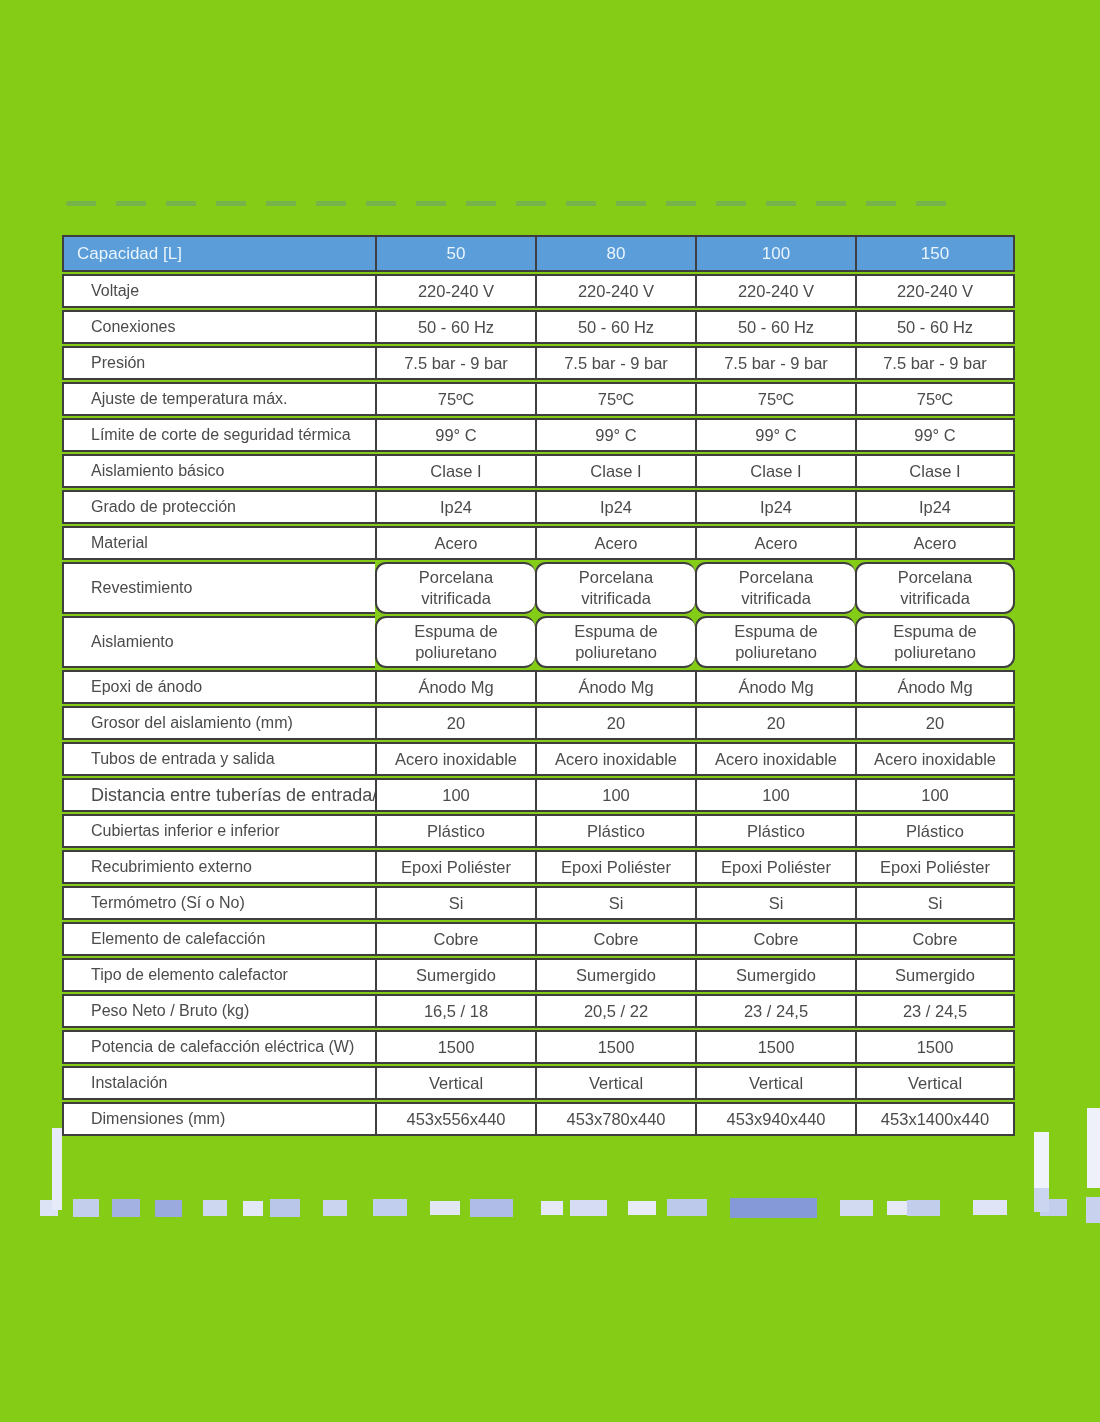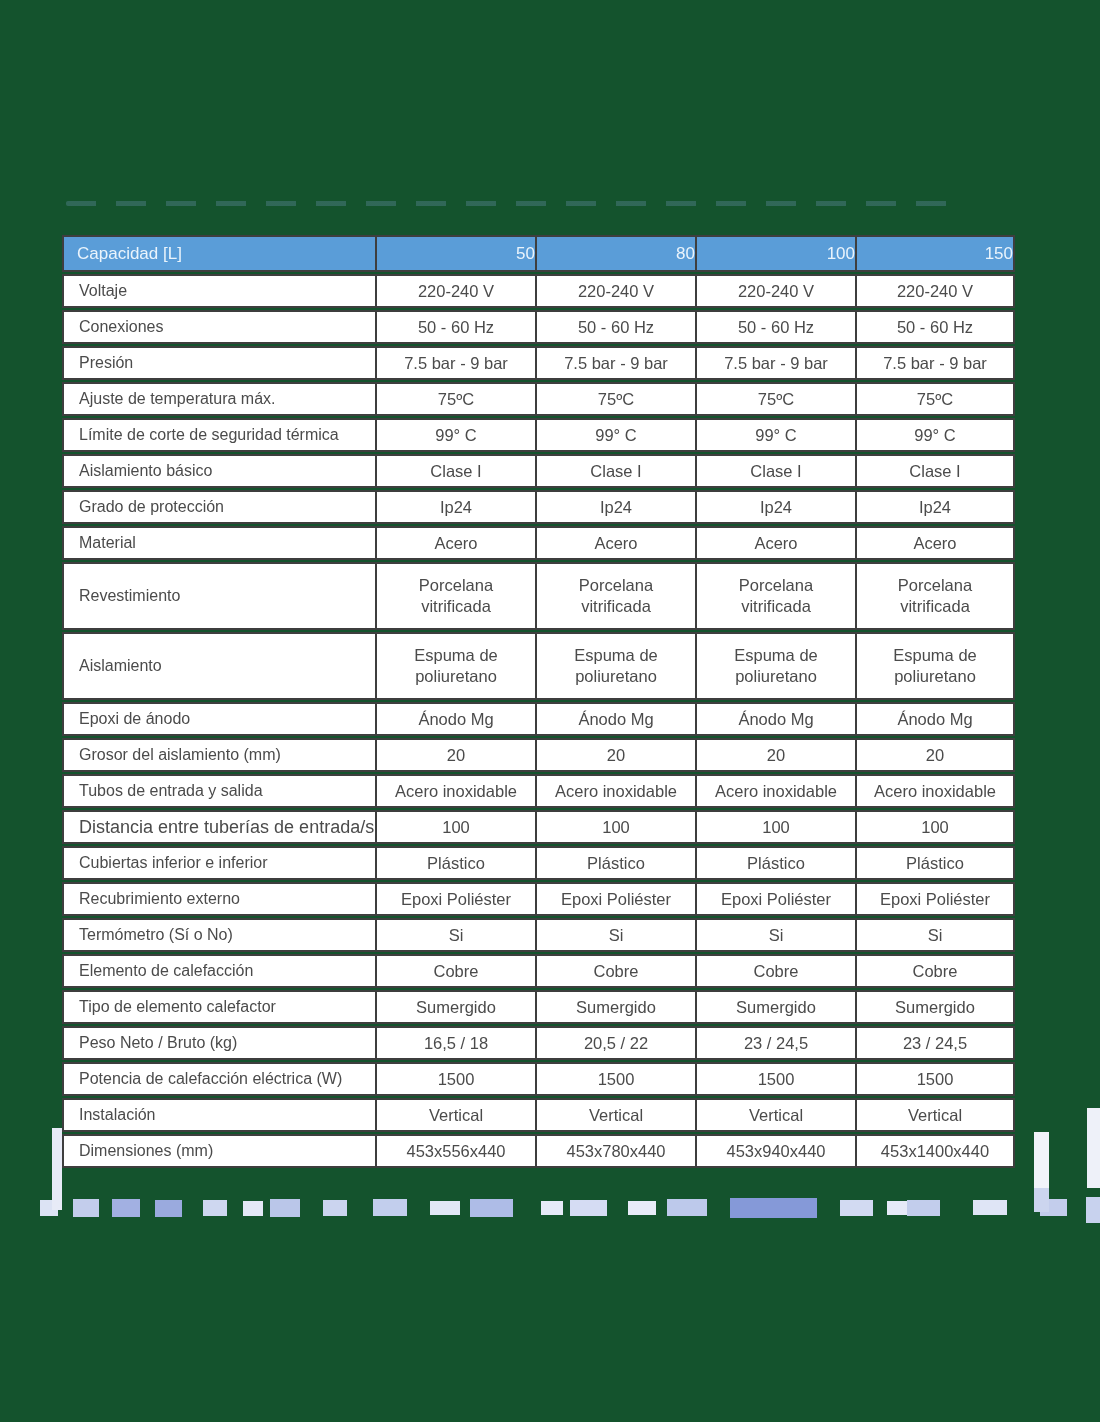--- a/index.html
+++ b/index.html
@@ -5,21 +5,21 @@
   :root{
     --header-bg:#5a9dd8;
     --header-text:#eaf4fc;
     --border:#3e3e3e;
     --body-text:#4b4b4b;
   }
   html,body{margin:0;padding:0;background:#ffffff;}
   .page{
     position:relative;
     width:1100px;height:1422px;
-    background:#14532d;
+    background:#84cc16;
     overflow:hidden;
     font-family:"Liberation Sans",sans-serif;
   }
   
   .title-remnant{
     position:absolute;left:66px;top:201px;width:888px;height:5px;
     background:repeating-linear-gradient(90deg,
       rgba(96,138,160,0.38) 0px, rgba(96,138,160,0.38) 30px,
       rgba(255,255,255,0) 30px, rgba(255,255,255,0) 50px);
     filter:blur(0.7px);
@@ -40,30 +40,30 @@
     font-weight:normal;
   }
   th:last-child,td:last-child{border-right:2px solid var(--border);}
   th{
     height:33px;
     background:var(--header-bg);
     color:var(--header-text);
     font-size:17px;
   }
   th.lbl{text-align:left;padding-left:13px;}
-  th.val{text-align:right;}
+  th.val{text-align:center;}
   td{
     height:30px;
     color:var(--body-text);
     font-size:16.5px;
   }
-  td.lbl{text-align:left;padding-left:15px;white-space:nowrap;overflow:hidden;font-size:16px;margin-top:48px;}
+  td.lbl{text-align:left;padding-left:27px;white-space:nowrap;overflow:hidden;font-size:16px;margin-top:48px;}
   td.val{text-align:center;white-space:nowrap;overflow:hidden;}
   tr.tall td{height:48px;}
-  tr.tall td.val{white-space:normal;line-height:1.25;padding:8px 14px;}
+  tr.tall td.val{white-space:normal;line-height:1.25;padding:0 14px;border-radius:11px;}
   tr.small td.lbl{font-size:18px;}
   
   .wm{position:absolute;pointer-events:none;}
 </style>
 </head>
 <body>
 
 <div class="page">
 
   <div class="title-remnant"></div>

